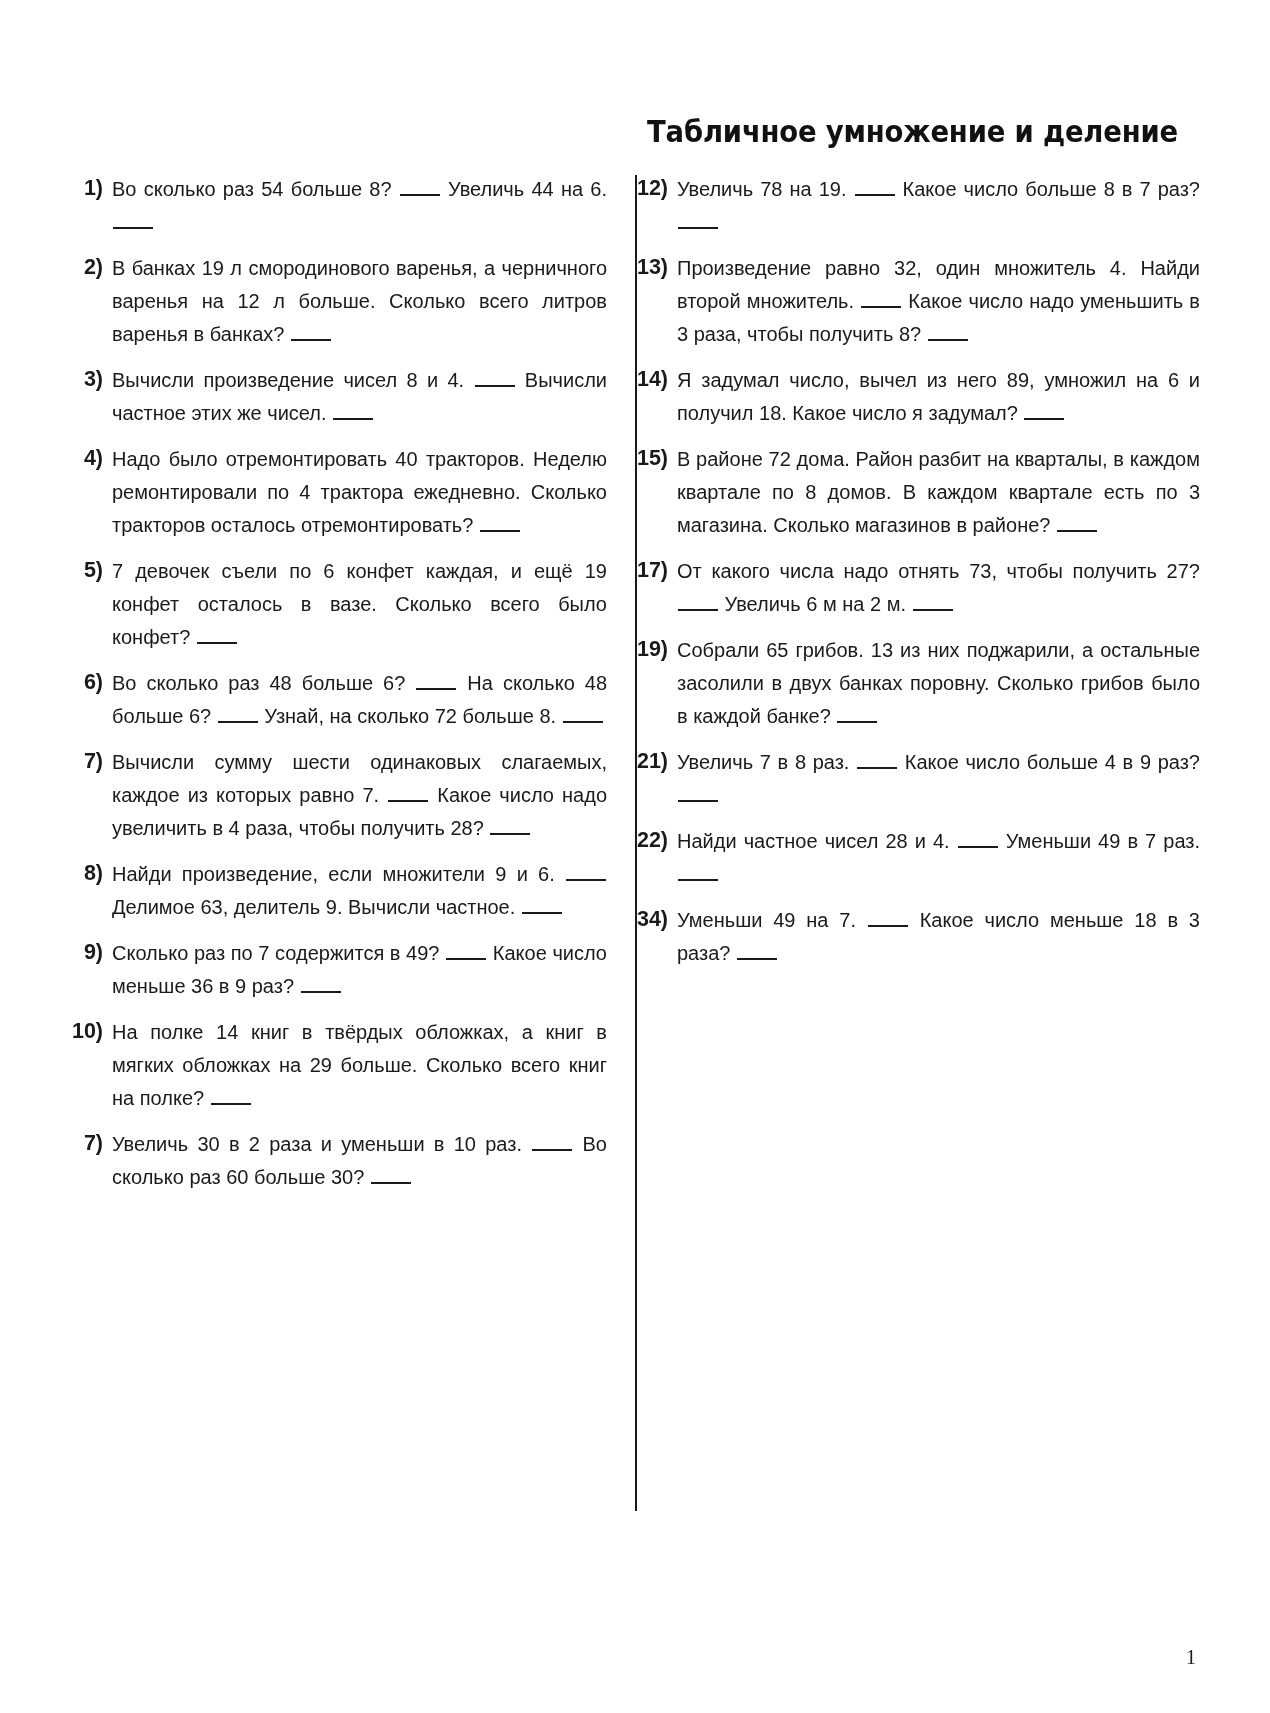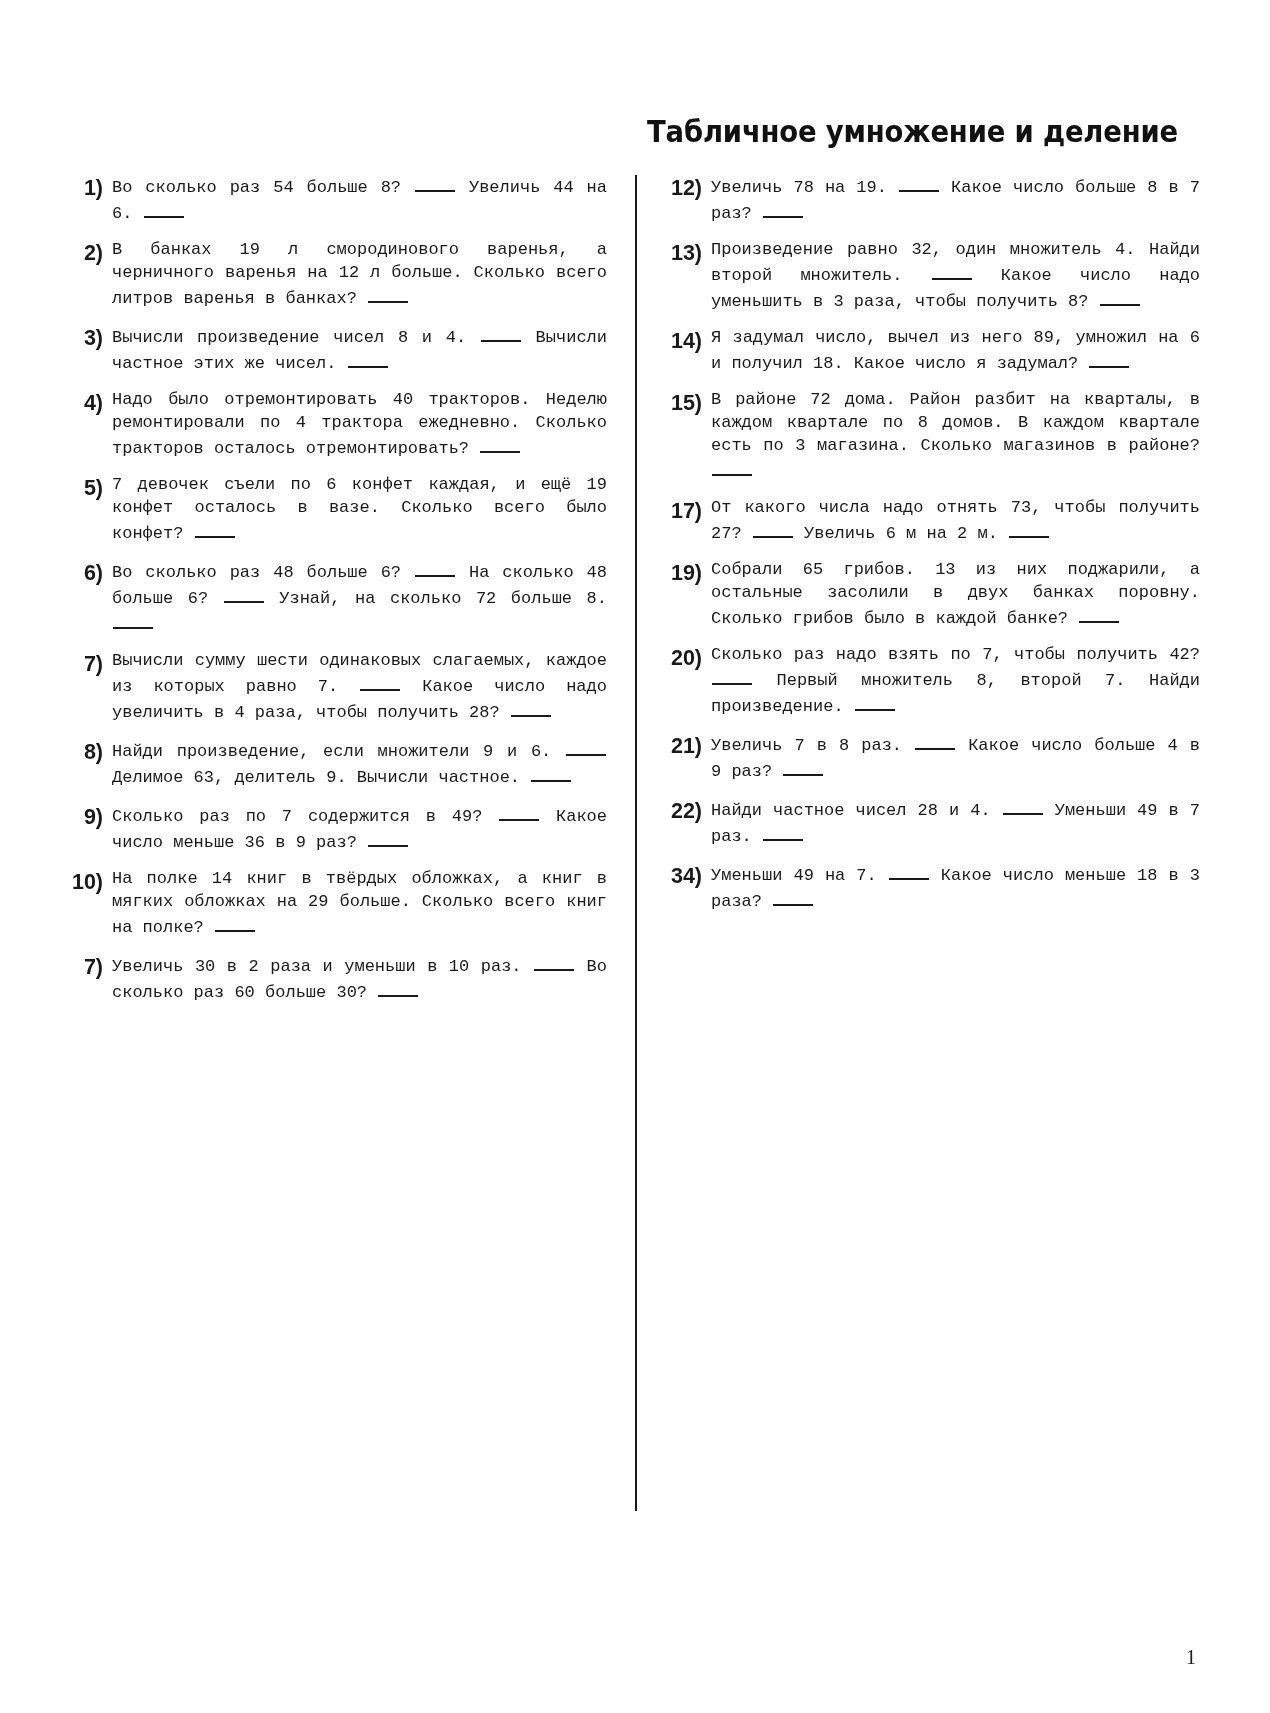--- a/index.html
+++ b/index.html
@@ -38,21 +38,20 @@
     width: 100%;
   }
   .col {
     width: 50%;
     box-sizing: border-box;
   }
   .col-left {
     padding-right: 28px;
   }
   .col-right {
-    padding-left: 34px;
   }
   .divider {
     position: absolute;
     left: 50%;
     top: 2px;
     width: 1.5px;
     height: 1336px;
     background: #1a1a1a;
   }
   .item {
@@ -66,26 +65,25 @@
     font-size: 21.5px;
     line-height: 30.5px;
     text-align: right;
     padding-right: 9px;
     width: 42px;
     box-sizing: border-box;
     white-space: nowrap;
   }
   .item-text {
     flex: 1 1 auto;
-    font-size: 17px;
-    line-height: 23px;
+    font-size: 20px;
+    line-height: 33px;
     text-align: justify;
     text-justify: inter-word;
     hyphens: manual;
-    font-family: Liberation Mono, monospace;
   }
   .blank {
     display: inline-block;
     border-bottom: 2px solid #1a1a1a;
     width: 40px;
     height: 17px;
     vertical-align: baseline;
     margin: 0 1px;
   }
   .page-number {
@@ -172,24 +170,20 @@
         </div>
         <div class="item">
           <div class="item-num">17)</div>
           <div class="item-text">От какого числа надо отнять 73, чтобы получить 27? <span class="blank"></span> Увеличь 6 м на 2 м. <span class="blank"></span></div>
         </div>
         <div class="item">
           <div class="item-num">19)</div>
           <div class="item-text">Собрали 65 грибов. 13 из них поджарили, а остальные засолили в двух банках поровну. Сколько грибов было в каждой банке? <span class="blank"></span></div>
         </div>
         <div class="item">
-          <div class="item-num">20)</div>
-          <div class="item-text">Сколько раз надо взять по 7, чтобы получить 42? <span class="blank"></span> Первый множитель 8, второй 7. Найди произведение. <span class="blank"></span></div>
-        </div>
-        <div class="item">
           <div class="item-num">21)</div>
           <div class="item-text">Увеличь 7 в 8 раз. <span class="blank"></span> Какое число больше 4 в 9 раз? <span class="blank"></span></div>
         </div>
         <div class="item">
           <div class="item-num">22)</div>
           <div class="item-text">Найди частное чисел 28 и 4. <span class="blank"></span> Уменьши 49 в 7 раз. <span class="blank"></span></div>
         </div>
         <div class="item">
           <div class="item-num">34)</div>
           <div class="item-text">Уменьши 49 на 7. <span class="blank"></span> Какое число меньше 18 в 3 раза? <span class="blank"></span></div>

